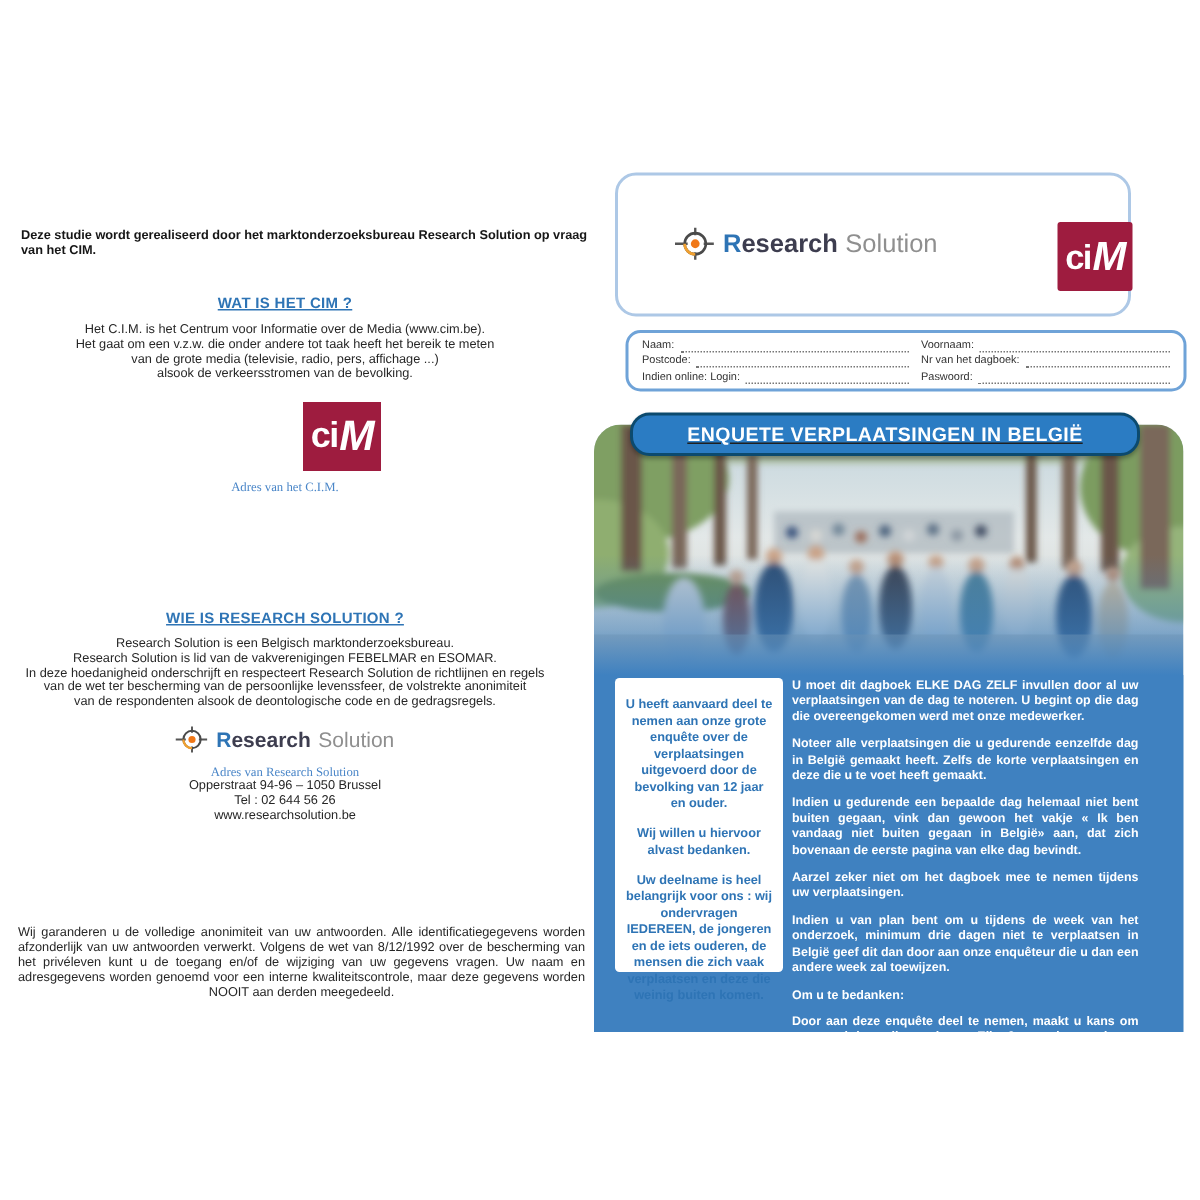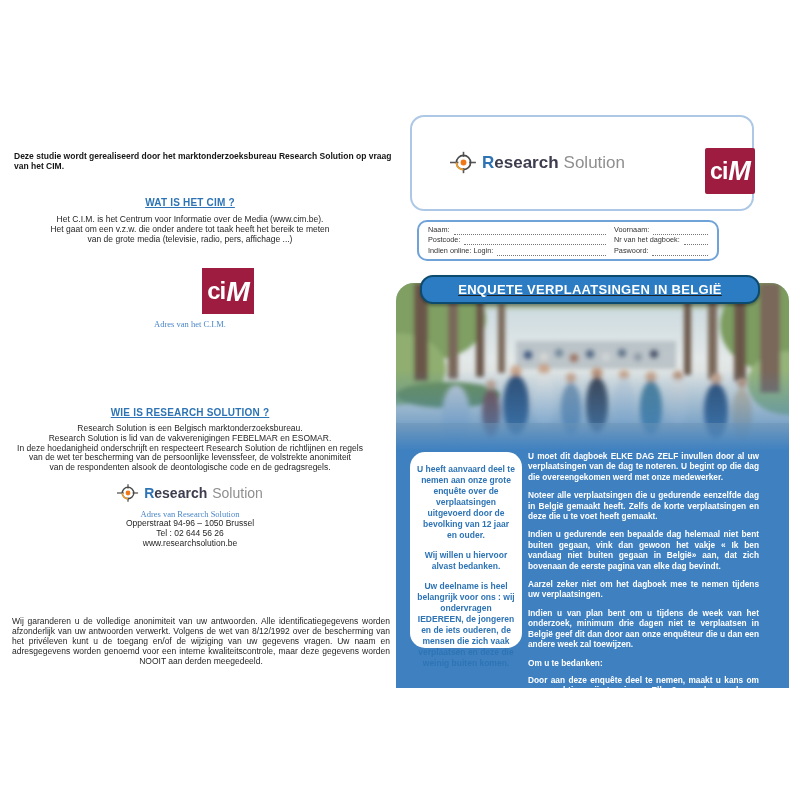--- a/index.html
+++ b/index.html
@@ -19,60 +19,61 @@
   .cim-sq .m{font-size:1.18em;font-style:italic;margin-left:1px;}
   .rs-logo{display:flex;align-items:center;justify-content:center;gap:5px;}
   .rs-r{color:#2e74b5;}
   .rs-research{font-weight:bold;color:#3d3d4f;}
   .rs-solution{color:#8f8f8f;}
   .footer{left:12px;top:616px;width:378px;font-size:8.5px;line-height:10px;color:#262626;
           text-align:justify;text-align-last:center;}
 
   
   .hdr-card{left:410px;top:115px;width:340px;height:92px;border:2px solid #adc8e6;border-radius:14px;background:#fff;}
-  .form-card{left:417px;top:220px;width:302px;height:41px;border:2px solid #6fa3d8;border-radius:10px;
+  .form-card{left:417px;top:220px;width:374px;height:41px;border:2px solid #6fa3d8;border-radius:10px;
              background:#fff;padding:3px 9px;box-sizing:border-box;display:flex;flex-direction:column;justify-content:space-around;}
   .f-row{display:flex;align-items:flex-end;font-size:7.3px;color:#333;line-height:10px;}
   .fg1{width:186px;display:flex;align-items:flex-end;}
   .fg2{flex:1;display:flex;align-items:flex-end;}
   .f-label{white-space:nowrap;padding-right:4px;}
   .dots{flex:1;border-bottom:1px dotted #777;height:8px;margin-right:8px;}
   .fg2 .dots{margin-right:0;}
 
   .banner{left:420px;top:275px;width:336px;height:25px;background:#2b7cc3;border:2px solid #0c4a6e;
           border-radius:13px;display:flex;align-items:center;justify-content:center;z-index:6;
           box-shadow:0 2px 3px rgba(0,0,0,.3);text-decoration:underline;}
   .banner span{color:#fff;font-weight:bold;font-size:13px;letter-spacing:.3px;}
 
   .photo-wrap{left:396px;top:283px;width:393px;height:167px;border-radius:18px 18px 0 0;overflow:hidden;z-index:1;}
   .photo-fade{position:absolute;left:0;top:0;width:100%;height:100%;
               background:linear-gradient(180deg,rgba(63,129,192,0) 52%,rgba(63,129,192,.55) 82%,#3f81c0 100%);}
   .panel{left:396px;top:450px;width:393px;height:238px;background:#3f81c0;z-index:2;}
 
-  .white-box{left:410px;top:452px;width:112px;height:196px;background:#fff;border-radius:15px;z-index:4;
+  .white-box{left:410px;top:452px;width:112px;height:196px;background:#fff;border-radius:3px;z-index:4;
              padding:12px 7px;box-sizing:border-box;text-align:center;color:#2e74b5;
              font-size:8.5px;font-weight:bold;line-height:11px;}
   .white-box p{margin:0 0 9px 0;}
   .panel-text{left:528px;top:444px;width:231px;z-index:4;color:#ffffff;font-size:8.3px;
               line-height:10.4px;font-weight:bold;text-align:justify;}
   .panel-text p{margin:7px 0 8px 0;}
   .nb{white-space:nowrap;}
 </style>
 </head>
 <body>
 
 <div id="canvas">
 
   <div class="abs intro">Deze studie wordt gerealiseerd door het marktonderzoeksbureau Research Solution op vraag van het CIM.</div>
 
   <div class="abs lp-center sec-head" style="top:197px;">WAT IS HET CIM ?</div>
   <div class="abs lp-center sec-par" style="top:215px;">
     <div>Het C.I.M. is het Centrum voor Informatie over de Media (www.cim.be).</div>
     <div>Het gaat om een v.z.w. die onder andere tot taak heeft het bereik te meten</div>
     <div>van de grote media (televisie, radio, pers, affichage ...)</div>
+    <div>alsook de verkeersstromen van de bevolking.</div>
   </div>
 
   <div class="abs cim-sq" style="left:162px;top:268px;width:52px;height:46px;font-size:24px;">
     <span>ci</span>
       <span class="m">M</span>
   </div>
   <div class="abs lp-center addr-label" style="top:319px;">Adres van het C.I.M.</div>
 
   <div class="abs lp-center sec-head" style="top:407px;">WIE IS RESEARCH SOLUTION ?</div>
   <div class="abs lp-center sec-par" style="top:424px;">

